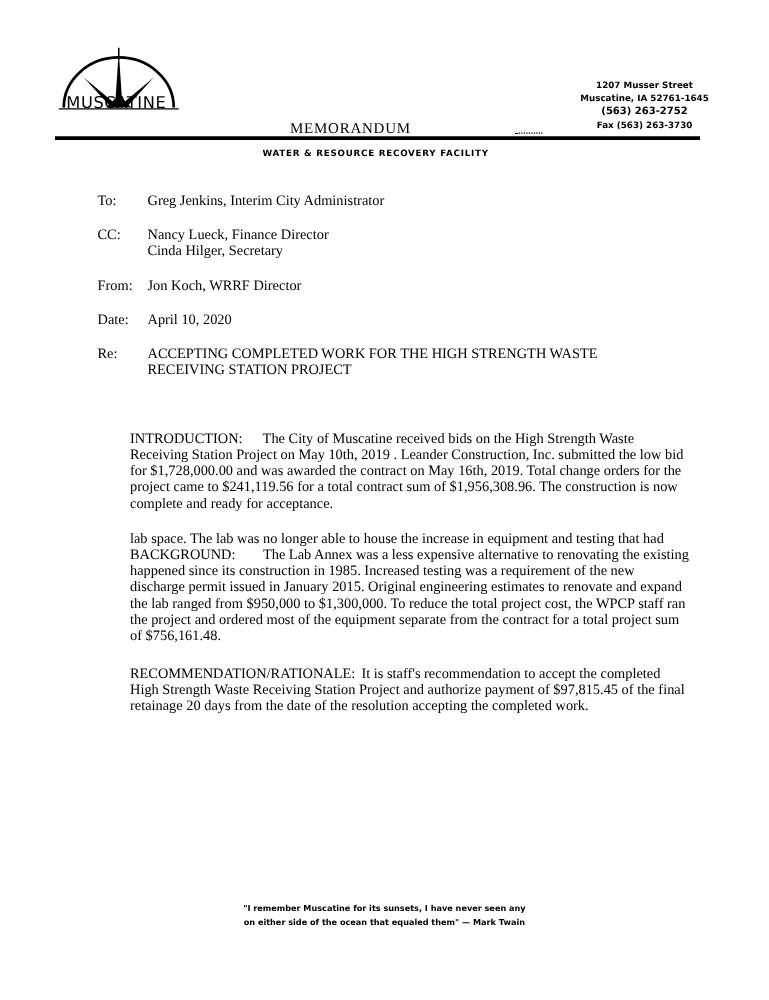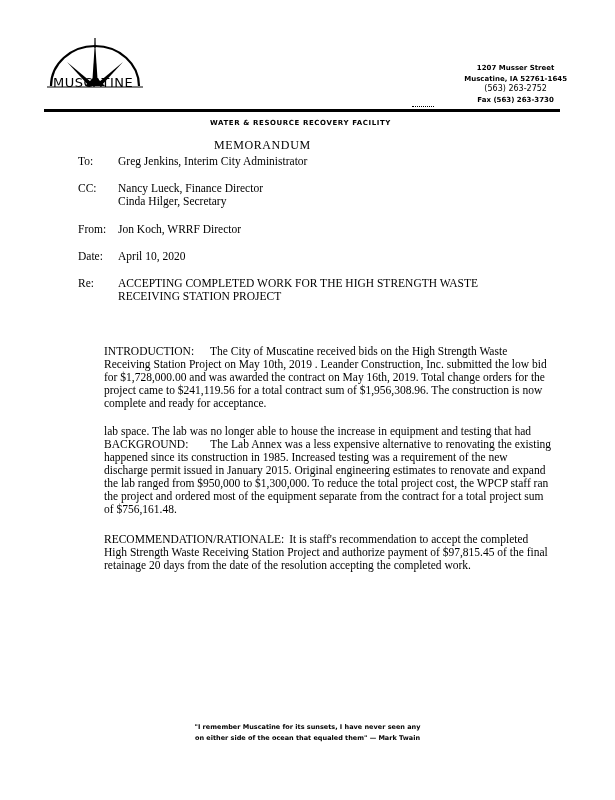--- a/index.html
+++ b/index.html
@@ -5,27 +5,27 @@
   html, body { margin: 0; padding: 0; background: #ffffff; }
   body { width: 615px; height: 800px; position: relative; overflow: hidden; color: #000; }
   .page { position: absolute; left: 0; top: 0; width: 615px; height: 800px; background: #fff; }
 
   
   .logo { position: absolute; left: 45px; top: 38px; width: 100px; height: 62px; }
   .logo svg { display: block; }
   .logo-text { position: absolute; left: 8px; top: 38px; font-family: "DejaVu Sans", sans-serif; font-size: 13px; letter-spacing: 0.5px; line-height: 13px; }
 
   .rule { position: absolute; left: 44px; top: 109px; width: 516px; height: 3px; background: #000; }
-  .memo-title { position: absolute; left: 214px; top: 96px; font-family: "Liberation Serif", serif; font-size: 12px; letter-spacing: 0.6px; line-height: 13px; margin-top: 43px; }
+  .memo-title { position: absolute; left: 232px; top: 96px; font-family: "Liberation Serif", serif; font-size: 12px; letter-spacing: 0.6px; line-height: 13px; }
   .memo-tick { position: absolute; left: 412px; top: 106px; width: 22px; height: 1px; border-top: 1px dotted #000; }
   .facility { position: absolute; left: 210px; top: 119px; font-family: "DejaVu Sans", sans-serif; font-size: 7px; font-weight: bold; letter-spacing: 0.6px; line-height: 8px; }
 
   .address { position: absolute; right: 48px; top: 63px; text-align: right; font-family: "DejaVu Sans", sans-serif; font-size: 7px; font-weight: bold; line-height: 10.5px; }
   .address div { white-space: nowrap; text-align: center; }
-  .address .phone { font-size: 8px; font-weight: normal; }
+  .address .phone { font-size: 8px; font-weight: bold; }
 
   
   .field { position: absolute; font-family: "Liberation Serif", serif; font-size: 11.5px; line-height: 13px; white-space: nowrap; }
   .field .lbl { position: absolute; left: 0; top: 0; }
   .field .val { position: absolute; left: 40px; top: 0; }
   .f-to { left: 78px; top: 155px; }
   .f-cc { left: 78px; top: 182px; }
   .f-from { left: 78px; top: 223px; }
   .f-date { left: 78px; top: 250px; }
   .f-re { left: 78px; top: 277px; }

